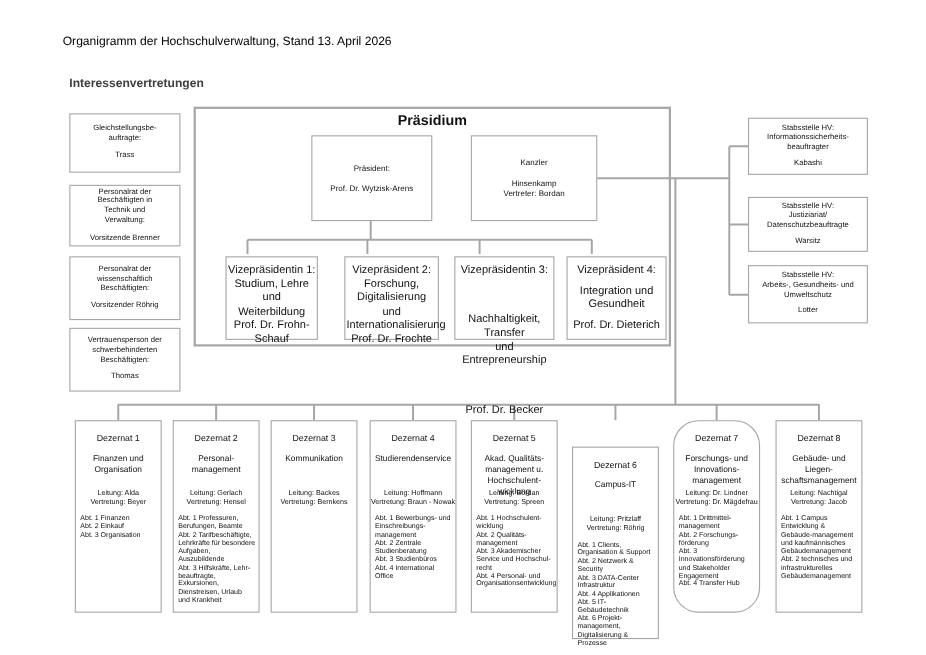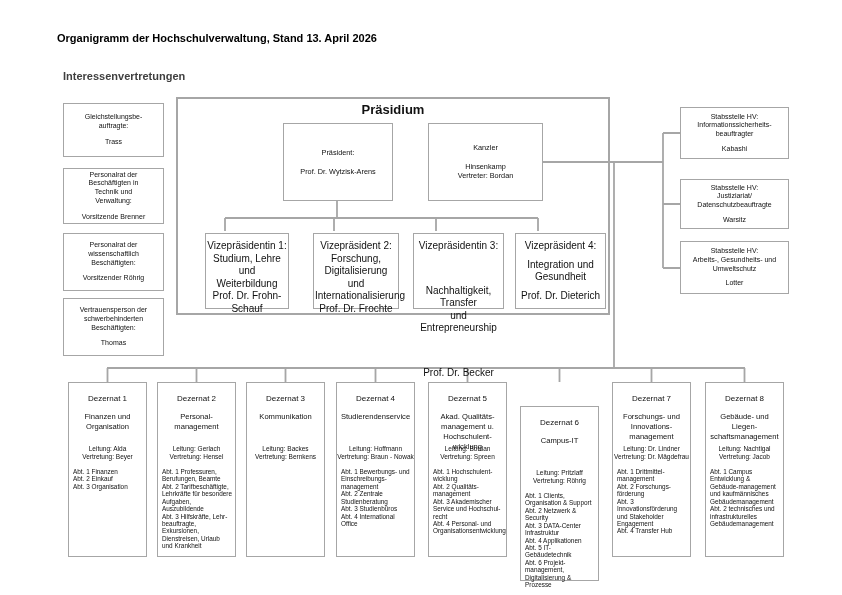--- a/index.html
+++ b/index.html
@@ -1,18 +1,18 @@
 <!DOCTYPE html>
 <html><head>
 <meta charset="utf-8">
 <style>
   html,body{margin:0;padding:0;background:#fff;}
   body{width:842px;height:595px;position:relative;overflow:hidden;
        font-family:"Liberation Sans",sans-serif;color:#111;}
-  .page-title{position:absolute;left:57px;top:32px;font-size:11px;font-weight:bold;color:#000;}
+  .page-title{position:absolute;left:57px;top:32px;font-size:11px;font-weight:normal;color:#000;}
   .section-label{position:absolute;left:63px;top:70px;font-size:11px;font-weight:bold;color:#3f3f3f;}
   svg.connectors{position:absolute;left:0;top:0;pointer-events:none;}
 
   
   .left-col{position:absolute;left:63px;top:103px;width:101px;}
   .ibox{composes:none;box-sizing:border-box;border:1.5px solid #a6a6a6;background:#fff;
         display:flex;flex-direction:column;justify-content:center;gap:7px;
         text-align:center;font-size:7px;line-height:1.25;white-space:pre-line;padding:3px 2px;}
   .ibox:nth-child(1){height:54px;margin-bottom:11px;}
   .ibox:nth-child(2){height:56px;margin-bottom:9px;}
@@ -206,21 +206,21 @@
       </div>
       <div class="dez-abts">
         <div class="dez-abt">Abt. 1 Clients, Organisation &amp; Support</div>
         <div class="dez-abt">Abt. 2 Netzwerk &amp; Security</div>
         <div class="dez-abt">Abt. 3 DATA-Center Infrastruktur</div>
         <div class="dez-abt">Abt. 4 Applikationen</div>
         <div class="dez-abt">Abt. 5 IT-Gebäudetechnik</div>
         <div class="dez-abt">Abt. 6 Projekt-management, Digitalisierung &amp; Prozesse</div>
       </div>
     </div>
-    <div class="dez" style="left: 612px;">
+    <div class="dez" style="left: 612px; border-radius: 23px;">
       <div class="dez-title">Dezernat 7</div>
       <div class="dez-sub">Forschungs- und
 Innovations-
 management</div>
       <div class="dez-lead">
         <div>Leitung: Dr. Lindner</div>
         <div>Vertretung: Dr. Mägdefrau</div>
       </div>
       <div class="dez-abts">
         <div class="dez-abt">Abt. 1 Drittmittel-management</div>

